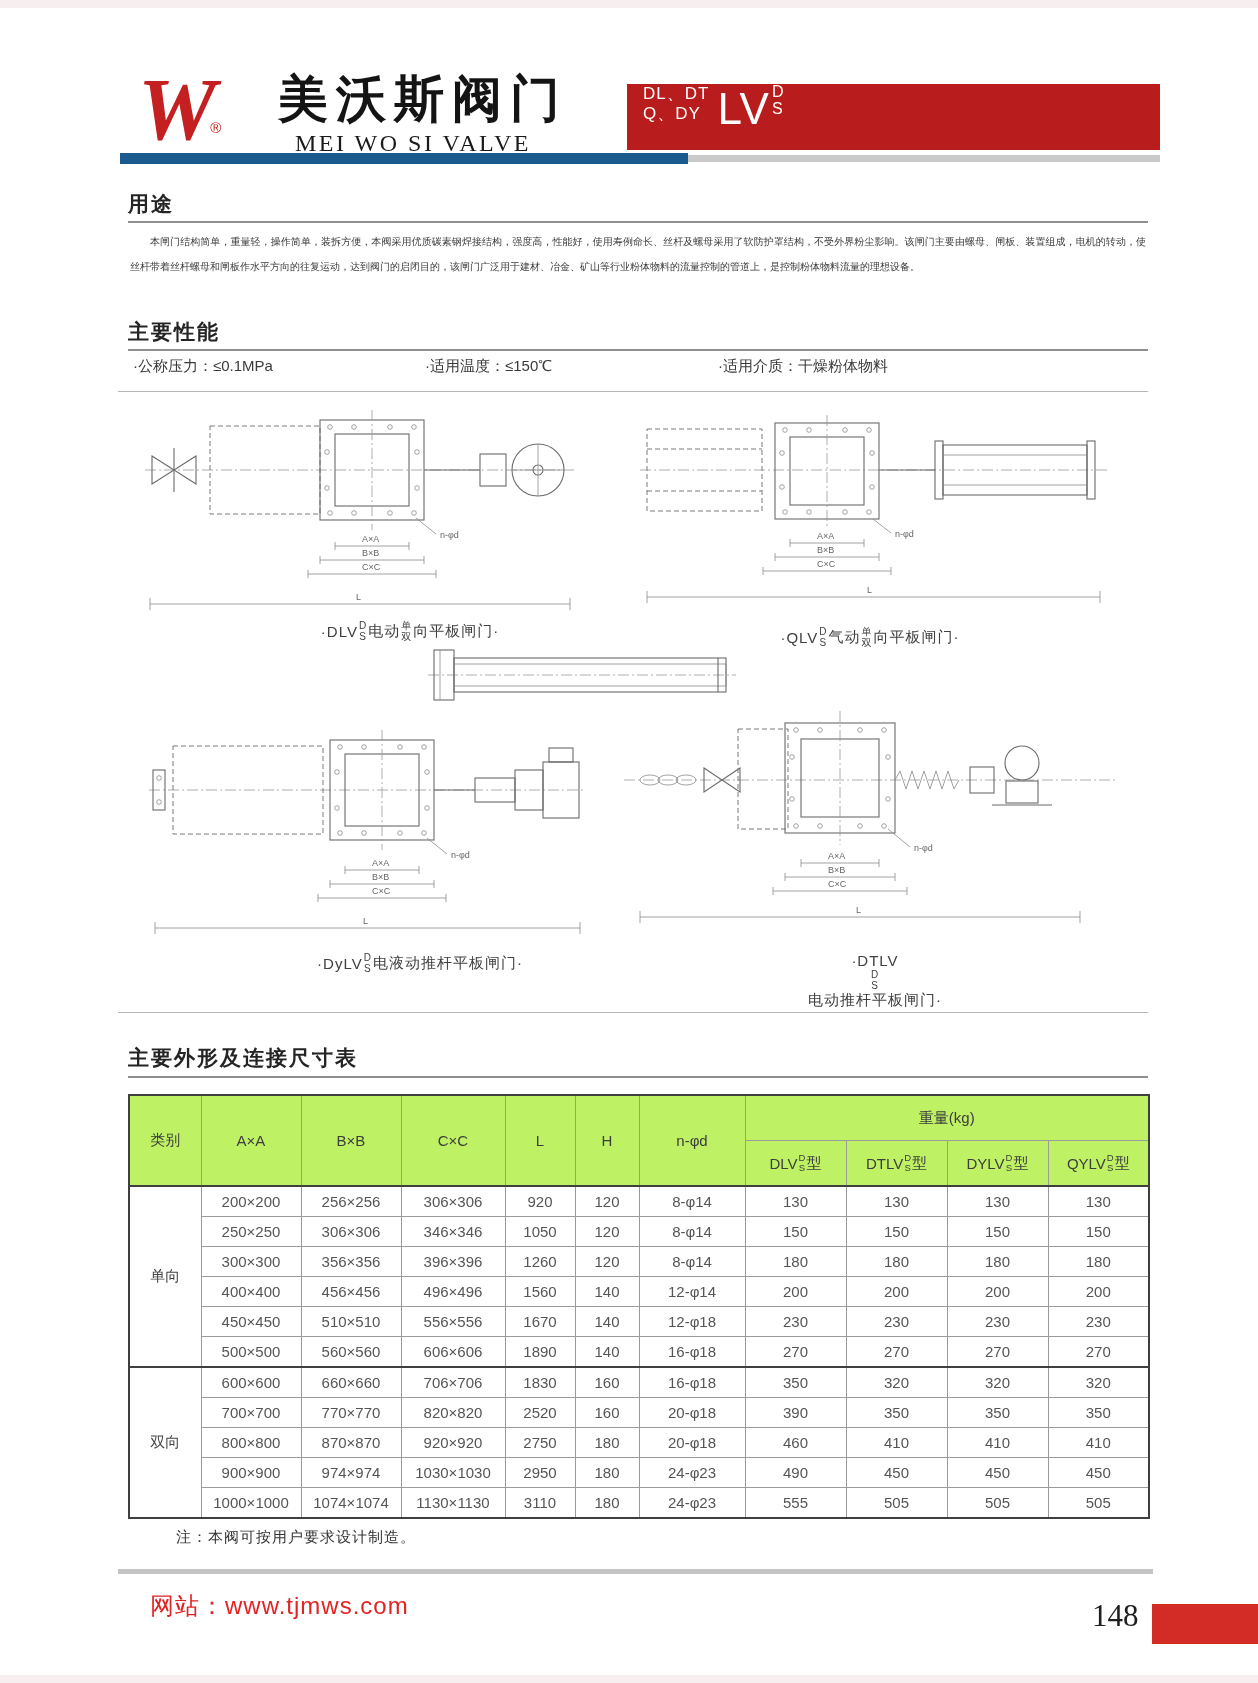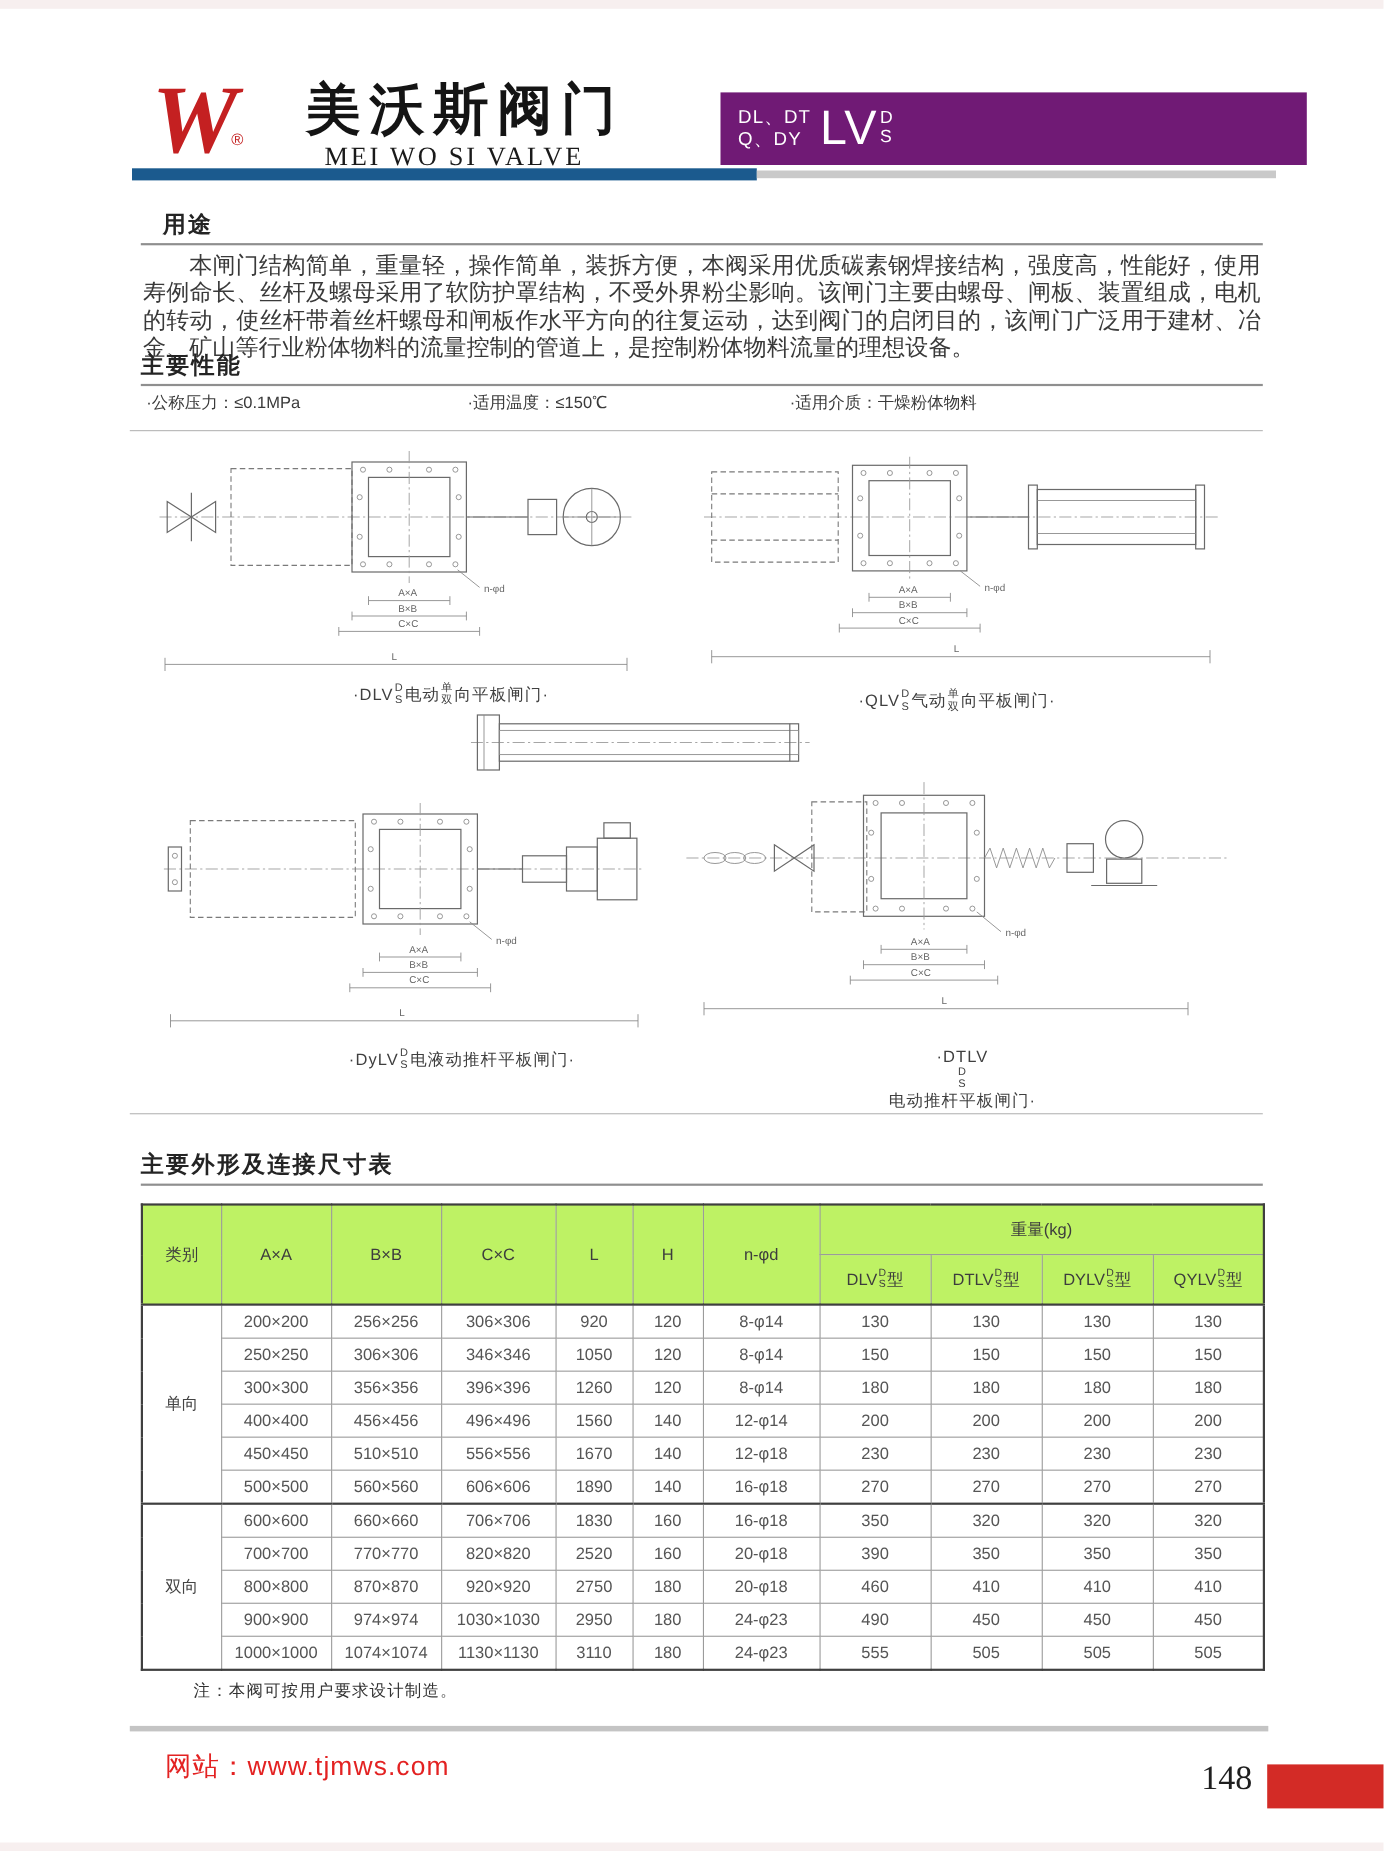--- a/index.html
+++ b/index.html
@@ -6,32 +6,32 @@
   #page{position:relative;width:1258px;height:1683px;background:#ffffff;overflow:hidden;
         font-family:"Liberation Sans",sans-serif;color:#3c3c3c;}
   .abs{position:absolute;}
   .edge-strip{position:absolute;left:0;width:1258px;height:8px;background:#f7efef;}
   
   .logo-w{font-family:"Liberation Serif",serif;font-weight:900;font-size:88px;line-height:1;
           color:#c42021;font-style:italic;letter-spacing:-6px;}
   .logo-reg{font-size:15px;color:#c42021;vertical-align:super;font-style:normal;}
   .brand-cn{font-family:"Liberation Serif",serif;font-weight:700;font-size:50px;color:#141414;letter-spacing:8px;}
   .brand-en{font-family:"Liberation Serif",serif;font-size:24px;color:#1a1a1a;letter-spacing:2.5px;}
-  .banner{display:flex;align-items:center;background:#701a75;color:#ffffff;padding:0 14px 0 16px;height:66px;box-sizing:border-box;margin-left:28px;}
+  .banner{display:flex;align-items:flex-start;background:#b91c1c;color:#ffffff;padding:0 14px 0 16px;height:66px;box-sizing:border-box;}
   .banner .models{font-size:17px;line-height:1.15;letter-spacing:1px;}
   .banner .code{font-size:44px;font-weight:400;margin:0 2px 0 8px;letter-spacing:1px;}
   .banner .ds{display:inline-flex;flex-direction:column;font-size:16px;line-height:1.05;margin-right:4px;}
   .banner .title{font-size:34px;letter-spacing:3px;white-space:nowrap;}
   .bar-blue{background:#1b5a8e;}
   .bar-gray{background:#c9c9c9;}
   
   .sec-head{font-size:21px;font-weight:700;color:#242424;letter-spacing:2px;}
   .head-rule{height:2px;background:#8f8f8f;}
   .divider{height:1px;background:#b5b5b5;}
-  .para{font-size:21px;line-height:25px;text-align:justify;text-indent:2em;color:#3a3a3a;}
+  .para{font-size:10px;line-height:25px;text-align:justify;text-indent:2em;color:#3a3a3a;}
   .perf-item{font-size:15px;color:#3a3a3a;white-space:nowrap;}
   
   svg .ln{fill:none;stroke:#6a6a6a;stroke-width:1.1;}
   svg .thin{fill:none;stroke:#8a8a8a;stroke-width:0.8;}
   svg .dash{fill:none;stroke:#7a7a7a;stroke-width:1;stroke-dasharray:5 3;}
   svg .cl{fill:none;stroke:#9a9a9a;stroke-width:0.8;stroke-dasharray:11 3 2 3;}
   svg .dim{font-family:"Liberation Sans",sans-serif;font-size:9px;fill:#666;}
   .caption{display:flex;align-items:center;justify-content:center;font-size:15px;color:#3f3f3f;letter-spacing:1px;}
   .stack{display:inline-flex;flex-direction:column;align-items:center;font-size:10px;line-height:1.1;margin:0 1px;vertical-align:middle;}
   
@@ -70,21 +70,21 @@
     </span>
     <span class="code">LV</span>
     <span class="ds">
       <span>D</span>
       <span>S</span>
     </span>
   </div>
   <div class="abs bar-blue" style="left:120px;top:153px;width:568px;height:11px;"></div>
   <div class="abs bar-gray" style="left:688px;top:155px;width:472px;height:7px;"></div>
 
-  <div class="abs sec-head" style="left:128px;top:190px;margin-left:20px;">用途</div>
+  <div class="abs sec-head" style="left:128px;top:190px;">用途</div>
   <div class="abs head-rule" style="left:128px;top:221px;width:1020px;"></div>
   <div class="abs para" style="left:130px;top:229px;width:1016px;">本闸门结构简单，重量轻，操作简单，装拆方便，本阀采用优质碳素钢焊接结构，强度高，性能好，使用寿例命长、丝杆及螺母采用了软防护罩结构，不受外界粉尘影响。该闸门主要由螺母、闸板、装置组成，电机的转动，使丝杆带着丝杆螺母和闸板作水平方向的往复运动，达到阀门的启闭目的，该闸门广泛用于建材、冶金、矿山等行业粉体物料的流量控制的管道上，是控制粉体物料流量的理想设备。</div>
 
   <div class="abs sec-head" style="left:128px;top:318px;">主要性能</div>
   <div class="abs head-rule" style="left:128px;top:349px;width:1020px;"></div>
   <div class="abs perf-item" style="left:133px;top:357px;">·公称压力：≤0.1MPa</div>
   <div class="abs perf-item" style="left:425px;top:357px;">·适用温度：≤150℃</div>
   <div class="abs perf-item" style="left:718px;top:357px;">·适用介质：干燥粉体物料</div>
   <div class="abs divider" style="left:118px;top:391px;width:1030px;"></div>
 

